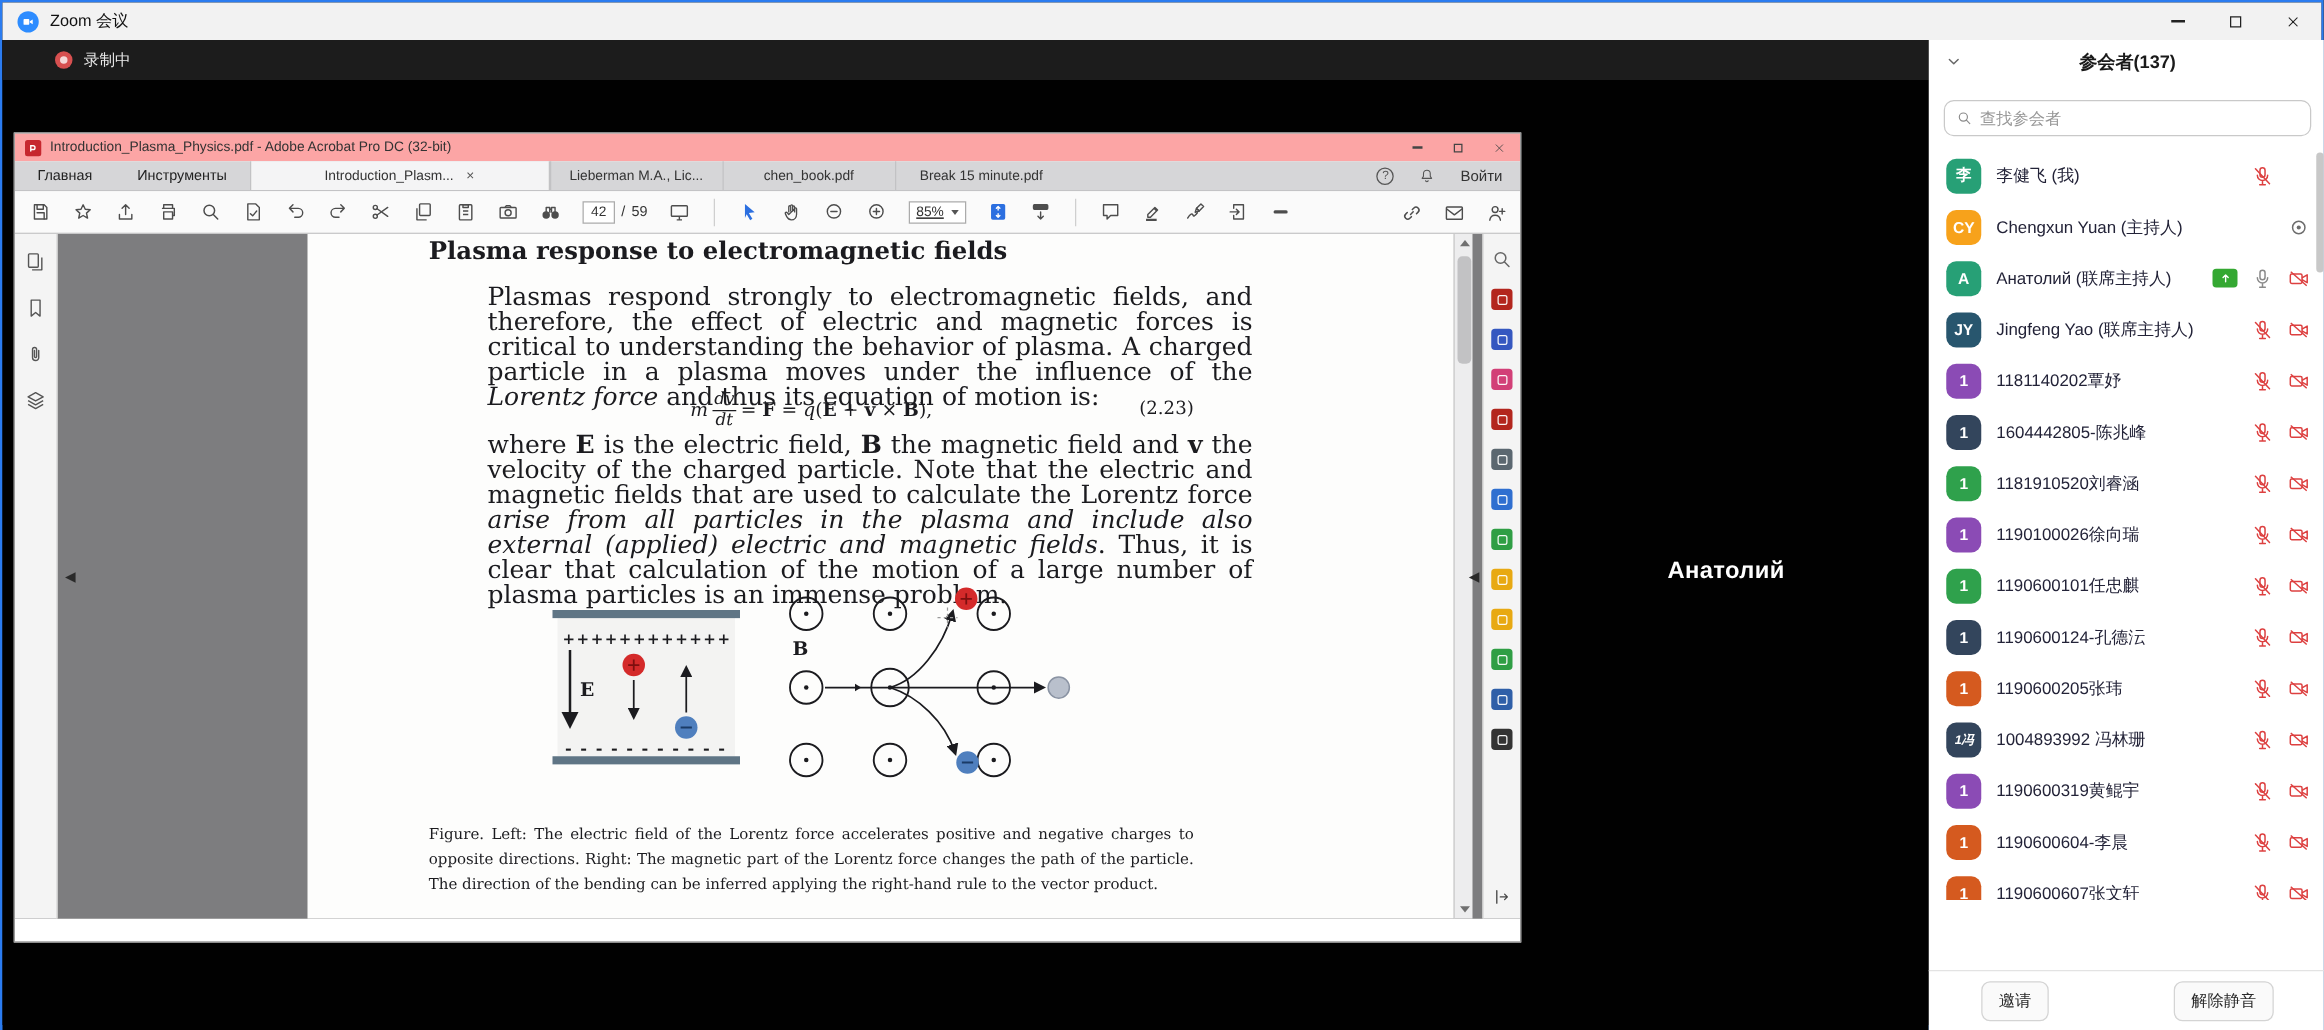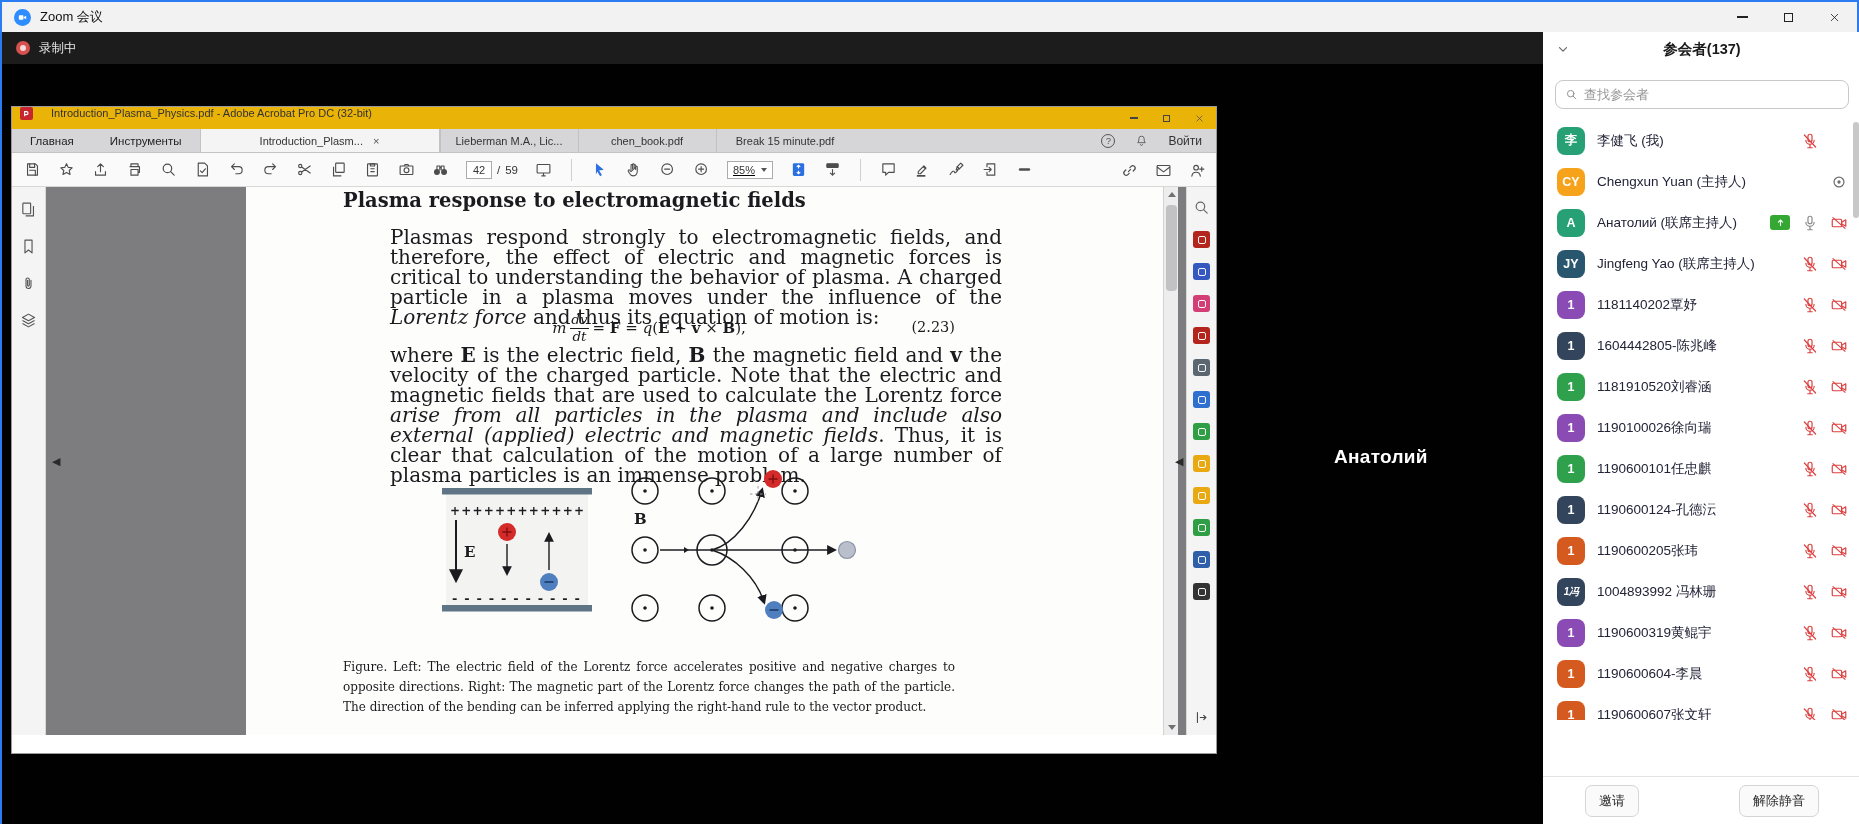--- a/index.html
+++ b/index.html
@@ -13,29 +13,29 @@
   .zoom-logo svg { width:11px; height:11px; }
   .tb-title { font-size:13px; color:#111; margin-left:9px; }
   .win-controls { margin-left:auto; display:flex; height:100%; }
   .wc { width:46px; height:100%; display:flex; align-items:center; justify-content:center; color:#222; }
   .wc .bar { width:11px; height:1.4px; background:#222; }
   .wc .box { width:9px; height:9px; border:1.3px solid #222; }
   .wc svg { width:11px; height:11px; }
 
   
   .stage { position:absolute; left:0; top:30px; width:1541px; height:792px; background:#010101; }
-  .recbar { position:absolute; left:0; top:0; width:100%; height:32px; background:#1c1c1c; display:flex; align-items:center; }
+  .recbar { position:absolute; left:0; top:0; width:100%; height:32px; background:#1c1c1c; display:flex; align-items:center;padding-left:28px; }
   .rec-icon { width:14px; height:14px; border-radius:50%; background:#d75050; margin-left:14px; position:relative; }
   .rec-icon::after { content:""; position:absolute; left:4px; top:4px; width:6px; height:6px; border-radius:50%; background:#f6d9d9; }
   .rec-label { color:#e8e8e8; font-size:12.5px; margin-left:9px; }
   .presenter { position:absolute; left:1332px; top:414px; color:#fff; font-size:19px; font-weight:600; letter-spacing:.3px; }
 
   
   .acrobat { position:absolute; left:9px; top:74px; width:1206px; height:648px; background:#fff; border:1px solid #9b9b9b; }
-  .ac-titlebar { height:22px; background:#eab308; display:flex; align-items:flex-start;gap:11px; }
+  .ac-titlebar { height:22px; background:#fca5a5; display:flex; align-items:center; }
   .pdf-badge { width:13px; height:13px; background:#c6272e; border-radius:2px; margin-left:8px; display:inline-flex; align-items:center; justify-content:center; }
   .pdf-badge svg { width:9px; height:9px; }
   .ac-title { font-size:11px; color:#333; margin-left:7px; }
   .ac-controls { margin-left:auto; display:flex; height:100%; }
   .acc { width:33px; height:100%; display:flex; align-items:center; justify-content:center; color:#444; }
   .acc .bar { width:8px; height:1.2px; background:#444; }
   .acc .box { width:7px; height:7px; border:1.1px solid #444; }
   .acc svg { width:9px; height:9px; }
 
   .ac-menubar { height:20px; background:#fbfbfb; display:flex; align-items:center; padding-left:6px; }

